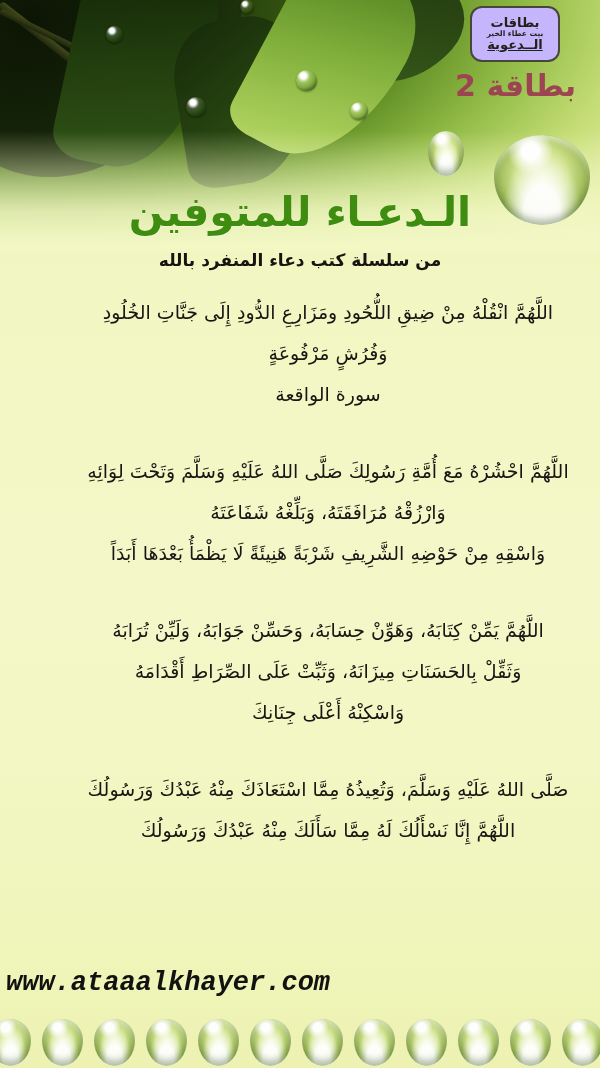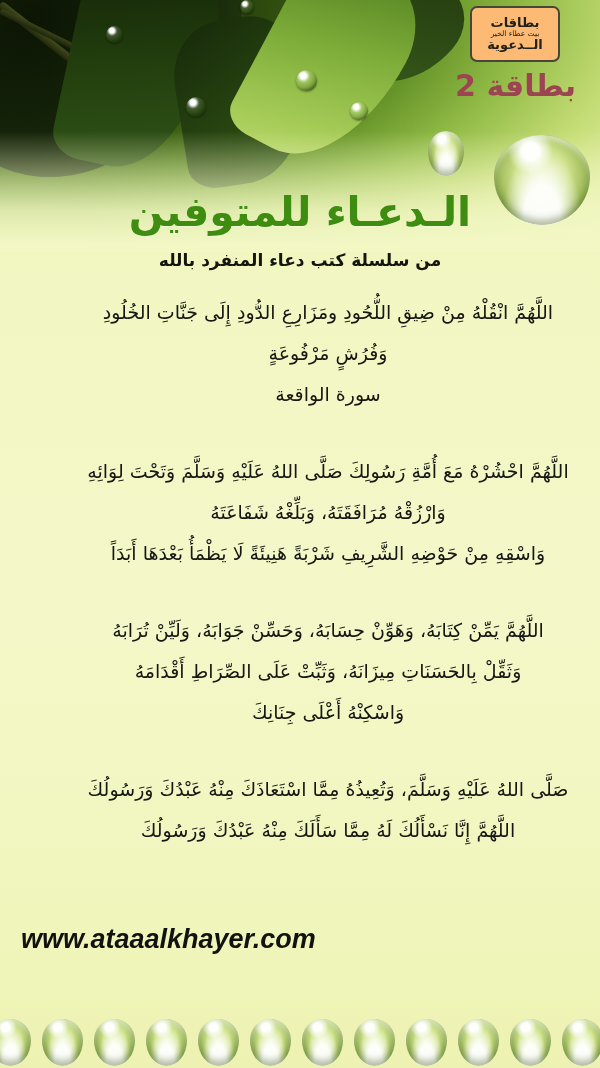--- a/index.html
+++ b/index.html
@@ -46,40 +46,40 @@
     background:
       radial-gradient(circle at 38% 18%, rgba(255,255,255,.98) 0 9%, rgba(255,255,255,0) 24%),
       radial-gradient(ellipse at 50% 88%, rgba(255,255,255,.95) 0 26%, rgba(255,255,255,0) 58%),
       radial-gradient(ellipse at 50% 45%, #e6f1b4 0%, #cfe28c 38%, #9cb957 66%, #648427 87%, #4a6a1d 100%);
     box-shadow:inset 0 -5px 7px rgba(40,70,10,.35), inset 0 4px 5px rgba(255,255,255,.55);
   }
   .drop-medium{position:absolute;left:428px;top:131px;width:36px;height:45px;}
   .drop-large{position:absolute;left:494px;top:135px;width:96px;height:90px;}
   
   .stamp{position:absolute;left:470px;top:6px;width:86px;height:52px;
-    background:#fdba74;border:2px solid #46463a;border-radius:7px;
+    background:#c4b5fd;border:2px solid #46463a;border-radius:12px;
     display:flex;flex-direction:column;justify-content:center;align-items:center;
     color:#22221a;text-align:center;line-height:1.05;}
   .stamp .l1{font-size:13px;font-weight:bold;}
-  .stamp .l2{font-size:7.5px;font-weight:normal;}
-  .stamp .l3{font-size:13px;font-weight:bold;}
+  .stamp .l2{font-size:7.5px;font-weight:bold;}
+  .stamp .l3{font-size:13px;font-weight:bold;text-decoration:underline;}
   
   .card-number{position:absolute;top:68px;right:24px;font-size:30px;font-weight:bold;
     color:#9d4452;letter-spacing:1px;}
   .page-title{position:absolute;top:188px;left:0;width:100%;text-align:center;
     font-size:41px;font-weight:bold;color:#3e8c10;text-shadow:0 1px 0 rgba(255,255,255,.4);}
   .subtitle{position:absolute;top:250px;left:0;width:100%;text-align:center;
     font-size:17px;font-weight:600;color:#15150f;}
   
   .content{position:absolute;top:292px;left:0;width:600px;text-align:center;color:#161612;padding-left:28px;}
   .content .para{margin:0 8px 36px 8px;}
   .content .line{font-size:19px;line-height:41px;font-weight:500;}
   
-  .website{position:absolute;left:6px;top:924px;font-family:Liberation Sans, sans-serif;
-    font-style:italic;font-weight:bold;font-size:27px;color:#121210;margin-left:15px;}
+  .website{position:absolute;left:6px;top:968px;font-family:Liberation Mono, monospace;
+    font-style:italic;font-weight:bold;font-size:27px;color:#121210;}
   .drop-row{position:absolute;left:-10px;bottom:2px;width:620px;display:flex;gap:11px;}
   .drop-row .wdrop{width:41px;height:47px;flex:0 0 auto;}
 </style>
 </head>
 <body>
 
 <div class="photo">
   <div class="photo-bg"></div>
   <div class="leaf leaf1"></div>
   <div class="branch1"></div>

